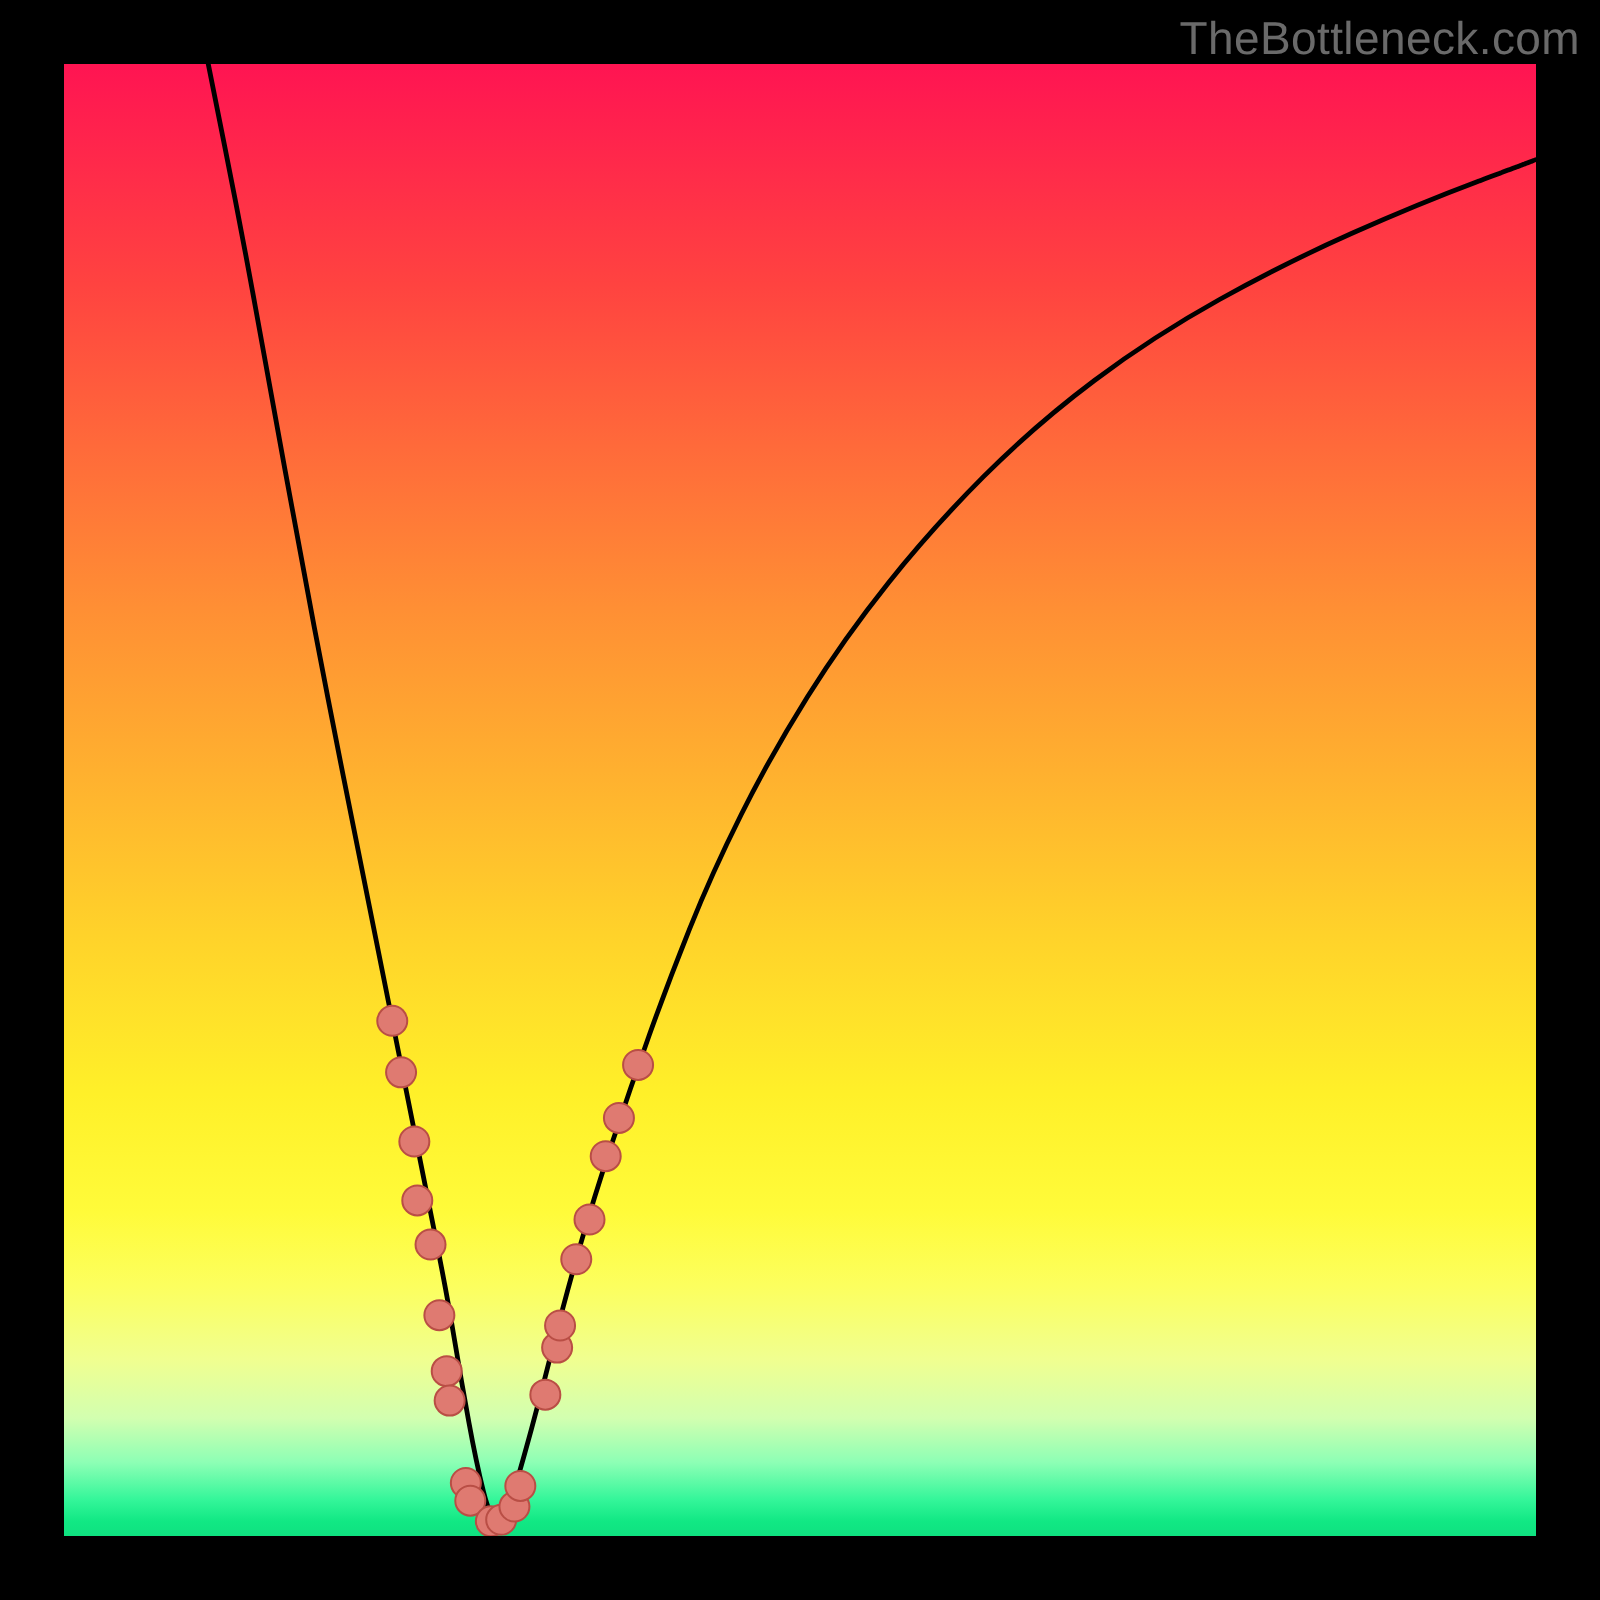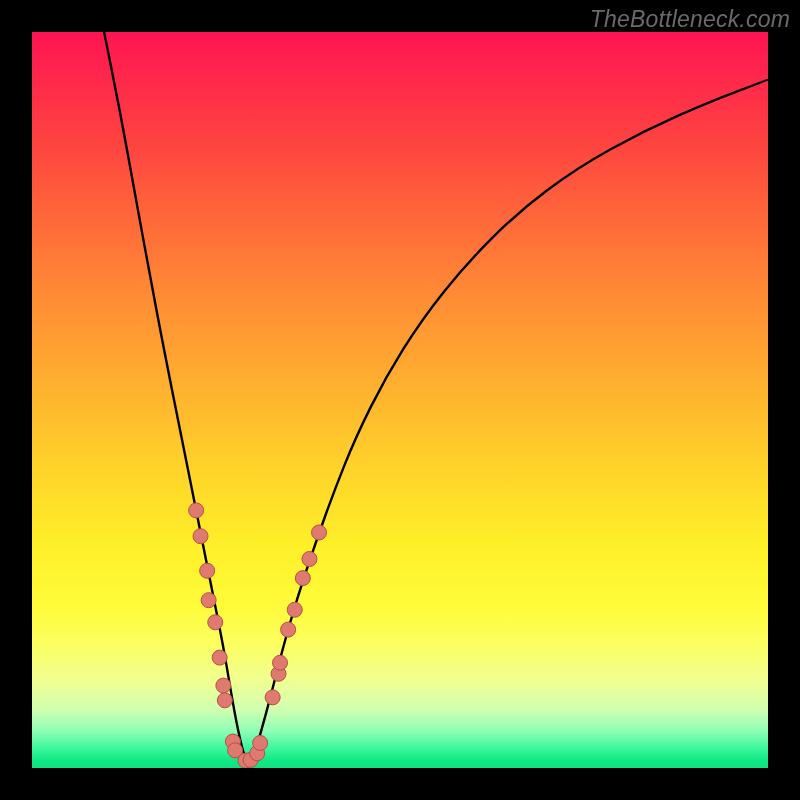--- a/index.html
+++ b/index.html
@@ -9,21 +9,20 @@
     height: 800px;
     overflow: hidden;
     background: #000;
     font-family: Arial, Helvetica, sans-serif;
   }
   .frame {
     position: relative;
     width: 800px;
     height: 628px;
     background: #000;
-    font-style: italic;
   }
   .plot {
     position: absolute;
     left: 32px;
     top: 32px;
     width: 736px;
     height: 736px;
     background: linear-gradient(
       to bottom,
       #ff1452 0%,

